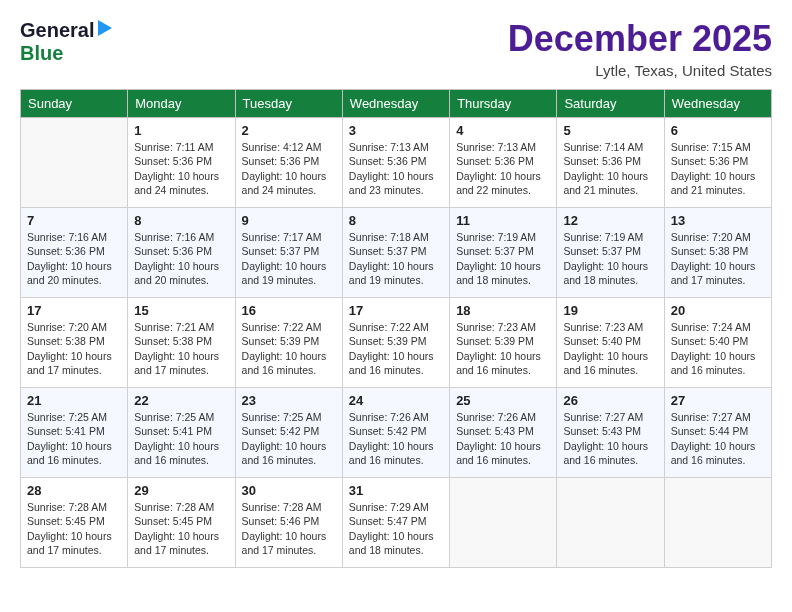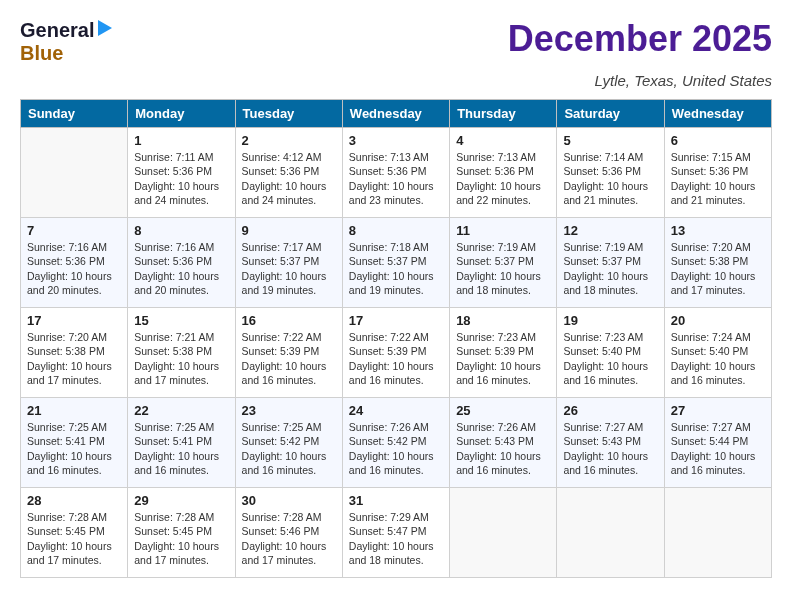--- a/index.html
+++ b/index.html
@@ -33,50 +33,49 @@
       justify-content: space-between;
     }
     .logo-general {
       font-size: 20px;
       font-weight: bold;
       color: #1a1a2e;
     }
     .logo-blue {
       font-size: 20px;
       font-weight: bold;
-      color: #a16207;
+      color: #15803d;
     }
     .logo-icon {
       margin-left: 2px;
       display: inline-block;
     }
     .title-area {
       text-align: right;
     }
     .month-title {
       font-size: 36px;
       font-weight: bold;
       color: #4c1d95;
     }
     .location {
       font-size: 15px;
       color: #444;
-      margin-top: 12px;
-      font-style: italic;
+      margin-top: 2px;
     }
     .calendar {
       width: 100%;
       border-collapse: collapse;
       margin-top: 4px;
     }
     .calendar th {
-      background: #0369a1;
+      background: #15803d;
       color: #fff;
       font-size: 13px;
-      font-weight: bold;
+      font-weight: normal;
       text-align: left;
       padding: 6px 7px;
       border: 1px solid #c0c0c0;
     }
     .calendar td {
       border: 1px solid #d0d0d0;
       vertical-align: top;
       padding: 5px 6px;
       font-size: 11px;
       color: #222;

